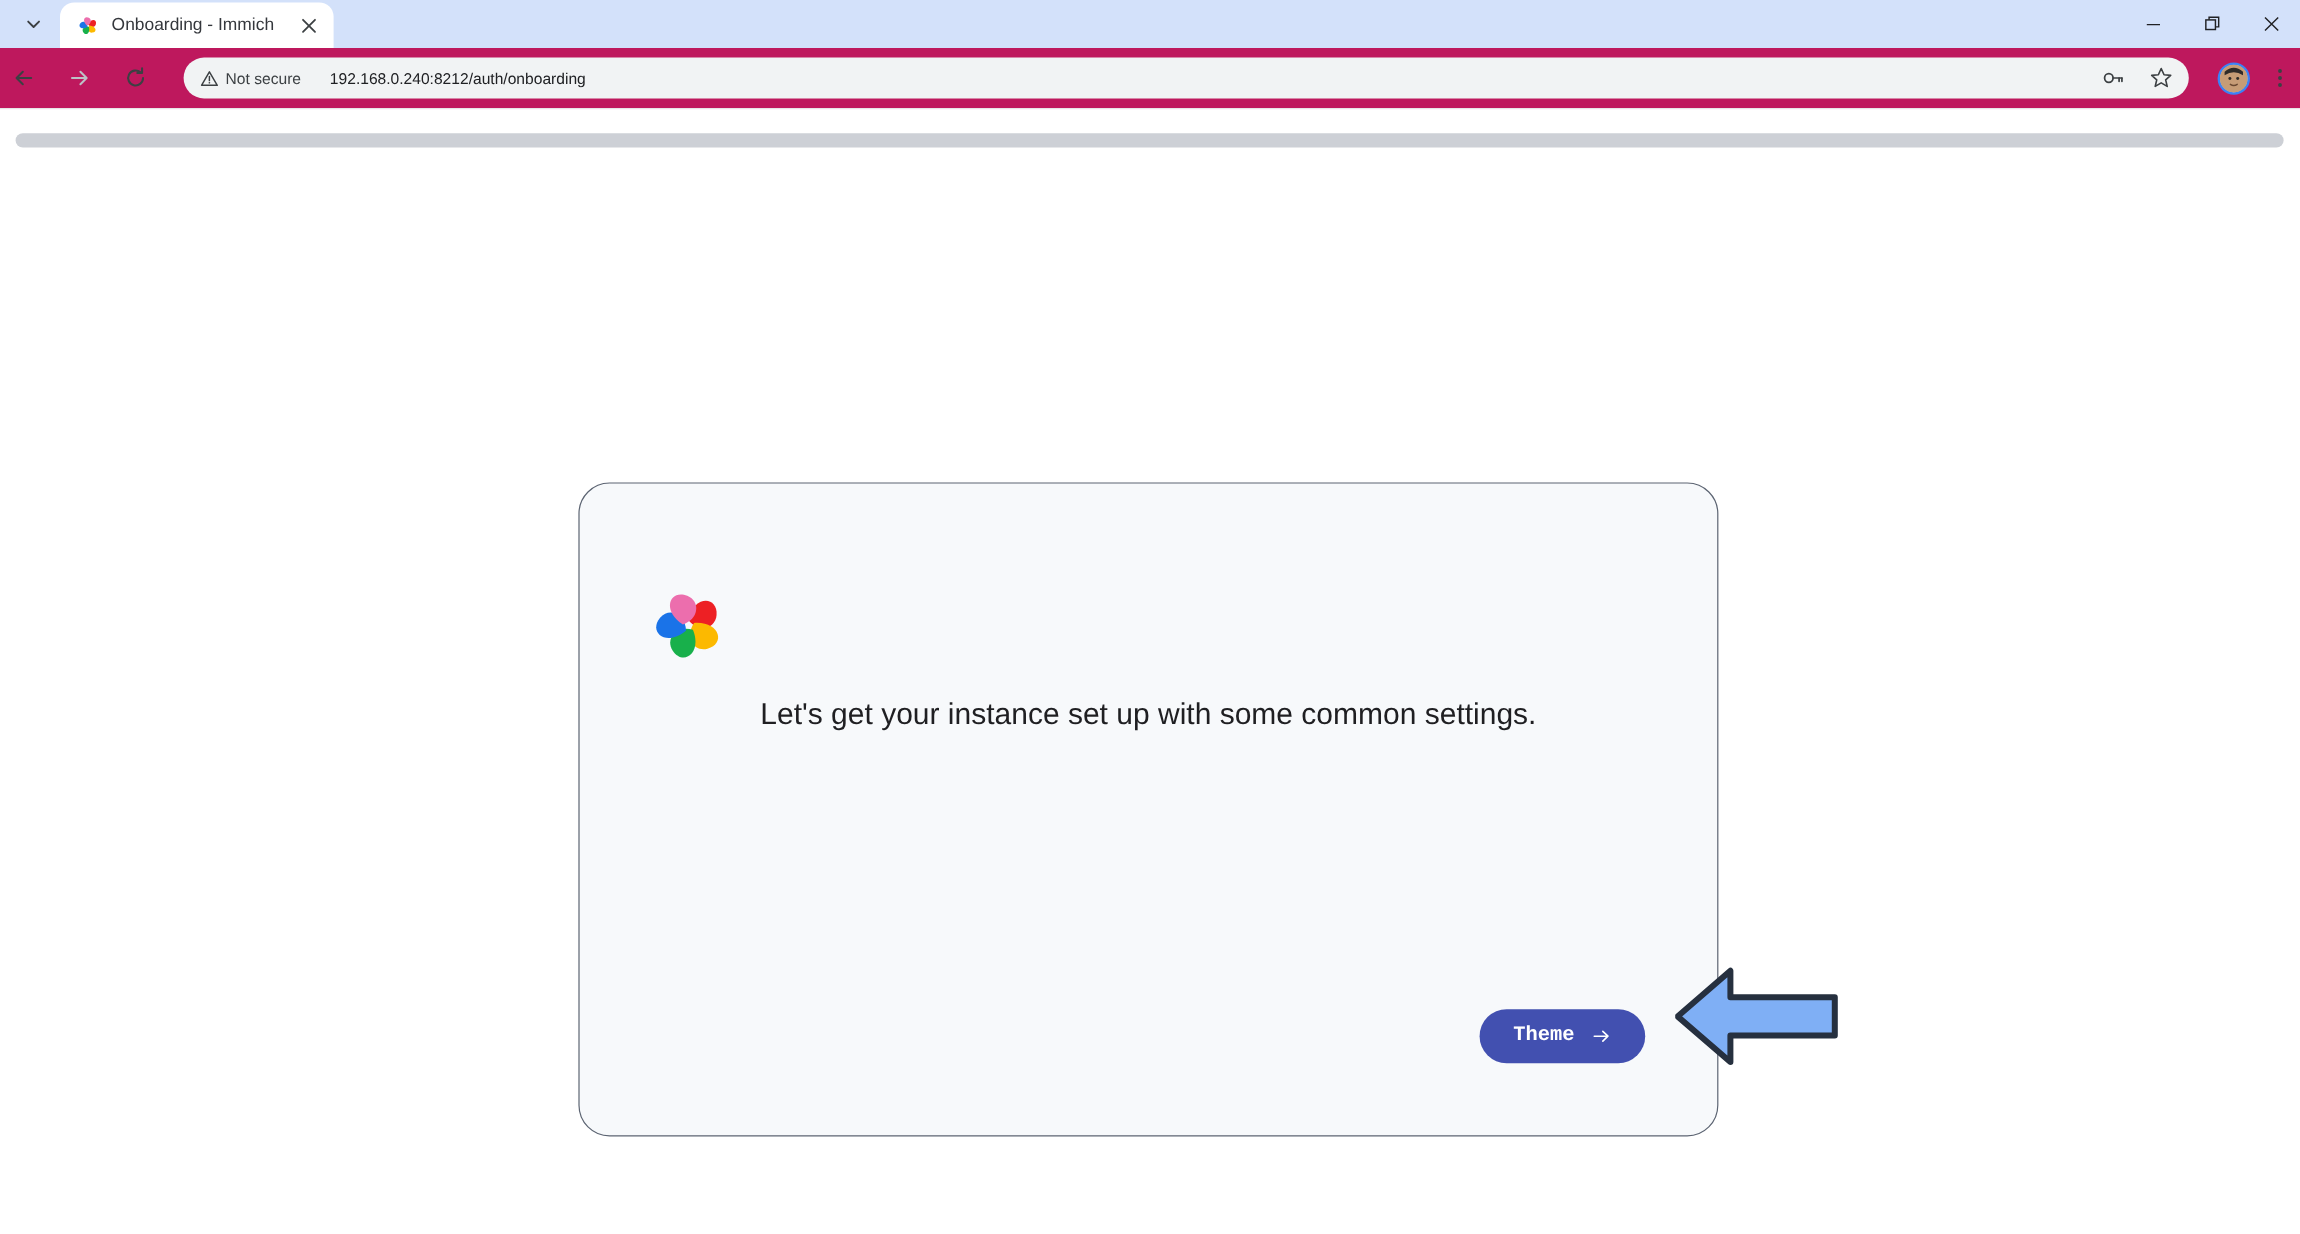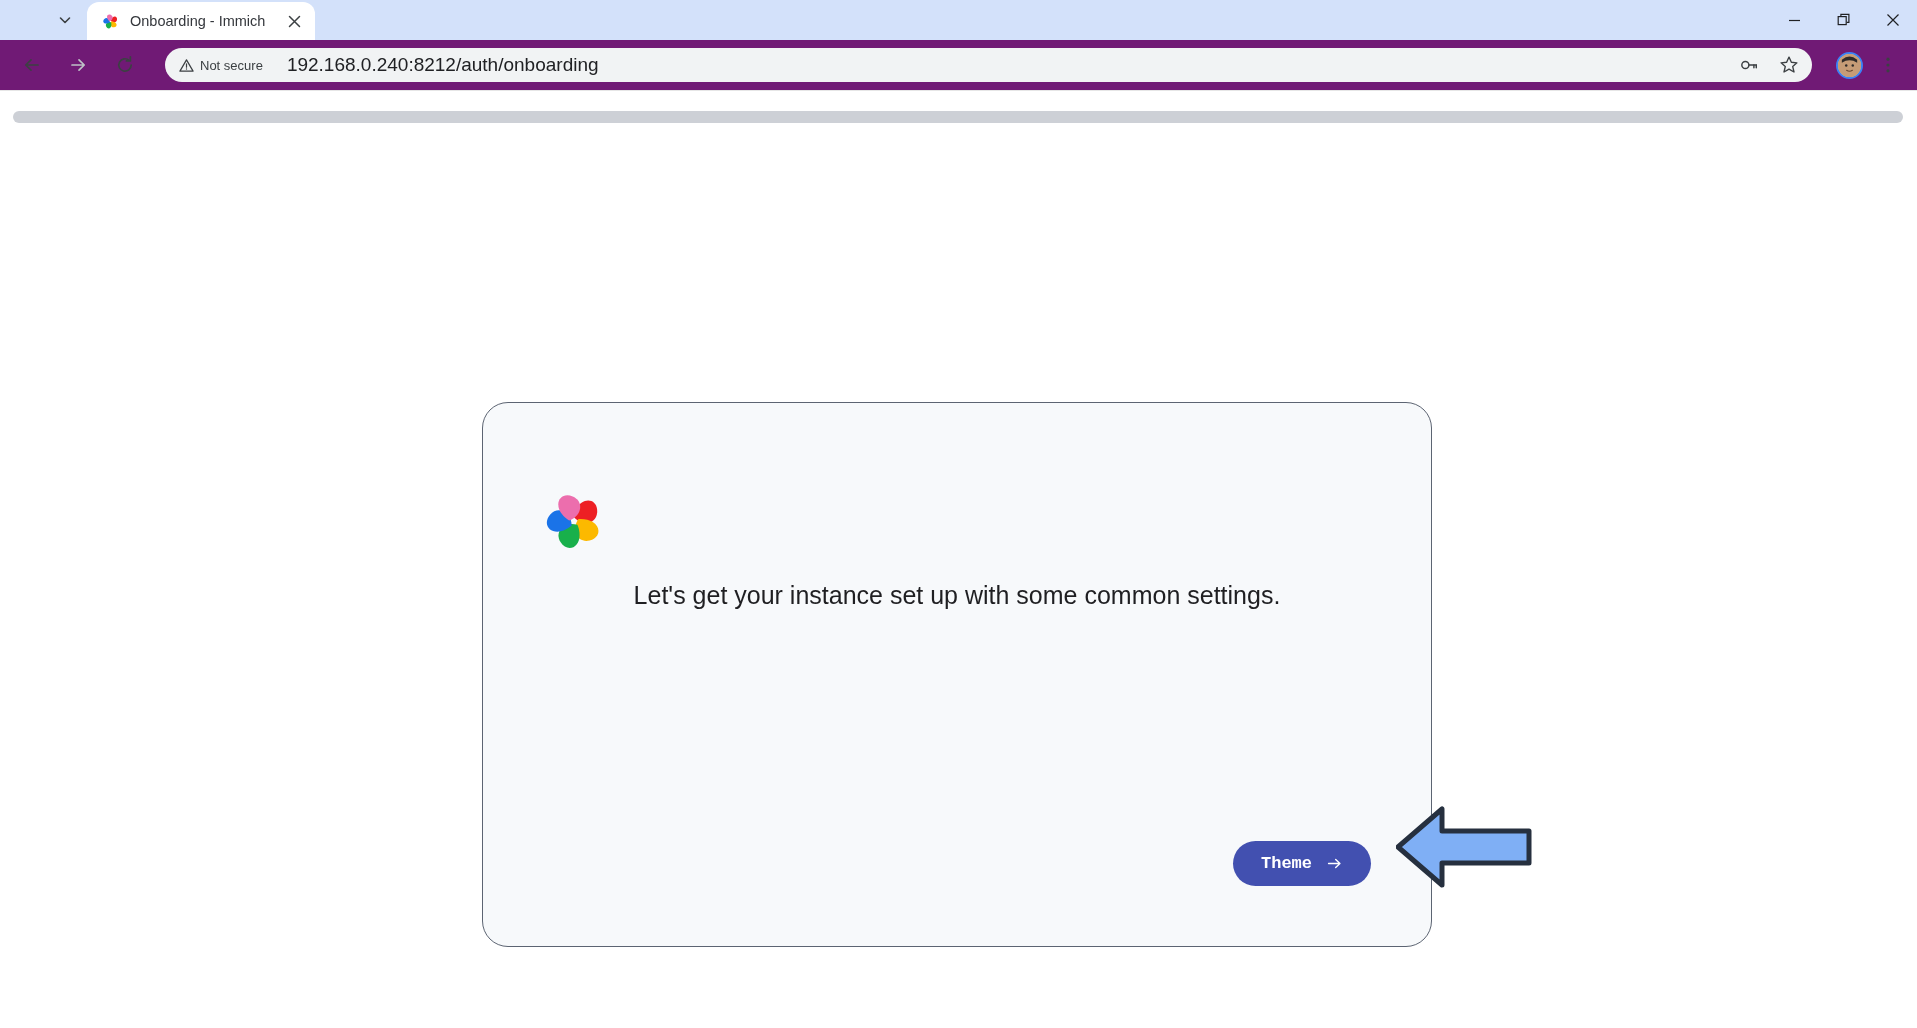--- a/index.html
+++ b/index.html
@@ -9,21 +9,21 @@
     font-family:"Liberation Sans", sans-serif;
     background:#ffffff;
     overflow:hidden;
   }
 
   
   .browser { width:1917px; height:1028px; display:flex; flex-direction:column; background:#fff; }
 
   .titlebar {
     height:40px; background:#d3e1fa; display:flex; align-items:flex-end;
-    position:relative; flex:0 0 auto;padding-left:37px;
+    position:relative; flex:0 0 auto;
   }
   .tab-search {
     width:44px; height:34px; margin-left:6px; margin-bottom:3px;
     display:flex; align-items:center; justify-content:center;
     border-radius:8px; cursor:pointer;
   }
   .tab {
     height:38px; width:228px; background:#ffffff;
     border-radius:12px 12px 0 0; display:flex; align-items:center;
     padding:0 10px 0 14px; gap:10px; position:relative; cursor:default;
@@ -39,43 +39,43 @@
   }
   .win-controls {
     position:absolute; right:0; top:0; height:40px; display:flex;
   }
   .win-btn {
     width:49px; height:40px; display:flex; align-items:center;
     justify-content:center; cursor:pointer;
   }
 
   .toolbar {
-    height:51px; background:#701a75; display:flex; align-items:center;
-    padding:0 12px; gap:0; flex:0 0 auto; border-bottom:1px solid #e6e6e6;
+    height:51px; background:#be185d; display:flex; align-items:center;
+    padding:0 0; gap:0; flex:0 0 auto; border-bottom:1px solid #e6e6e6;
   }
   .nav-btn {
     width:36px; height:36px; display:flex; align-items:center;
     justify-content:center; border-radius:50%; cursor:pointer; flex:0 0 auto;
   }
   .nav-btn.back { margin-left:2px; }
   .nav-btn.forward { margin-left:10px; }
   .nav-btn.reload { margin-left:11px; }
 
   .omnibox {
     flex:1 1 auto; height:34px; background:#f1f3f4; border-radius:17px;
     margin-left:22px; margin-right:10px; display:flex; align-items:center;
     padding:0 6px 0 6px; cursor:text; position:relative;
   }
   .not-secure {
     height:26px; display:flex; align-items:center; gap:6px;
     padding:0 10px 0 8px; border-radius:13px; flex:0 0 auto;
   }
   .not-secure-label { font-size:13px; color:#3c4043; white-space:nowrap; }
   .url-text {
-    font-size:19px; color:#202124; margin-left:14px;
+    font-size:13px; color:#202124; margin-left:14px;
     white-space:nowrap; overflow:hidden; text-overflow:ellipsis;
   }
   .omni-actions { position:absolute; right:8px; display:flex; align-items:center; gap:10px; }
   .omni-icon { width:30px; height:30px; display:flex; align-items:center; justify-content:center; border-radius:50%; cursor:pointer; }
 
   .profile {
     width:27px; height:27px; border-radius:50%; margin-left:14px;
     border:2px solid #3b82f6; overflow:hidden; flex:0 0 auto; cursor:pointer;
     background:#d9b99b; position:relative;
   }

